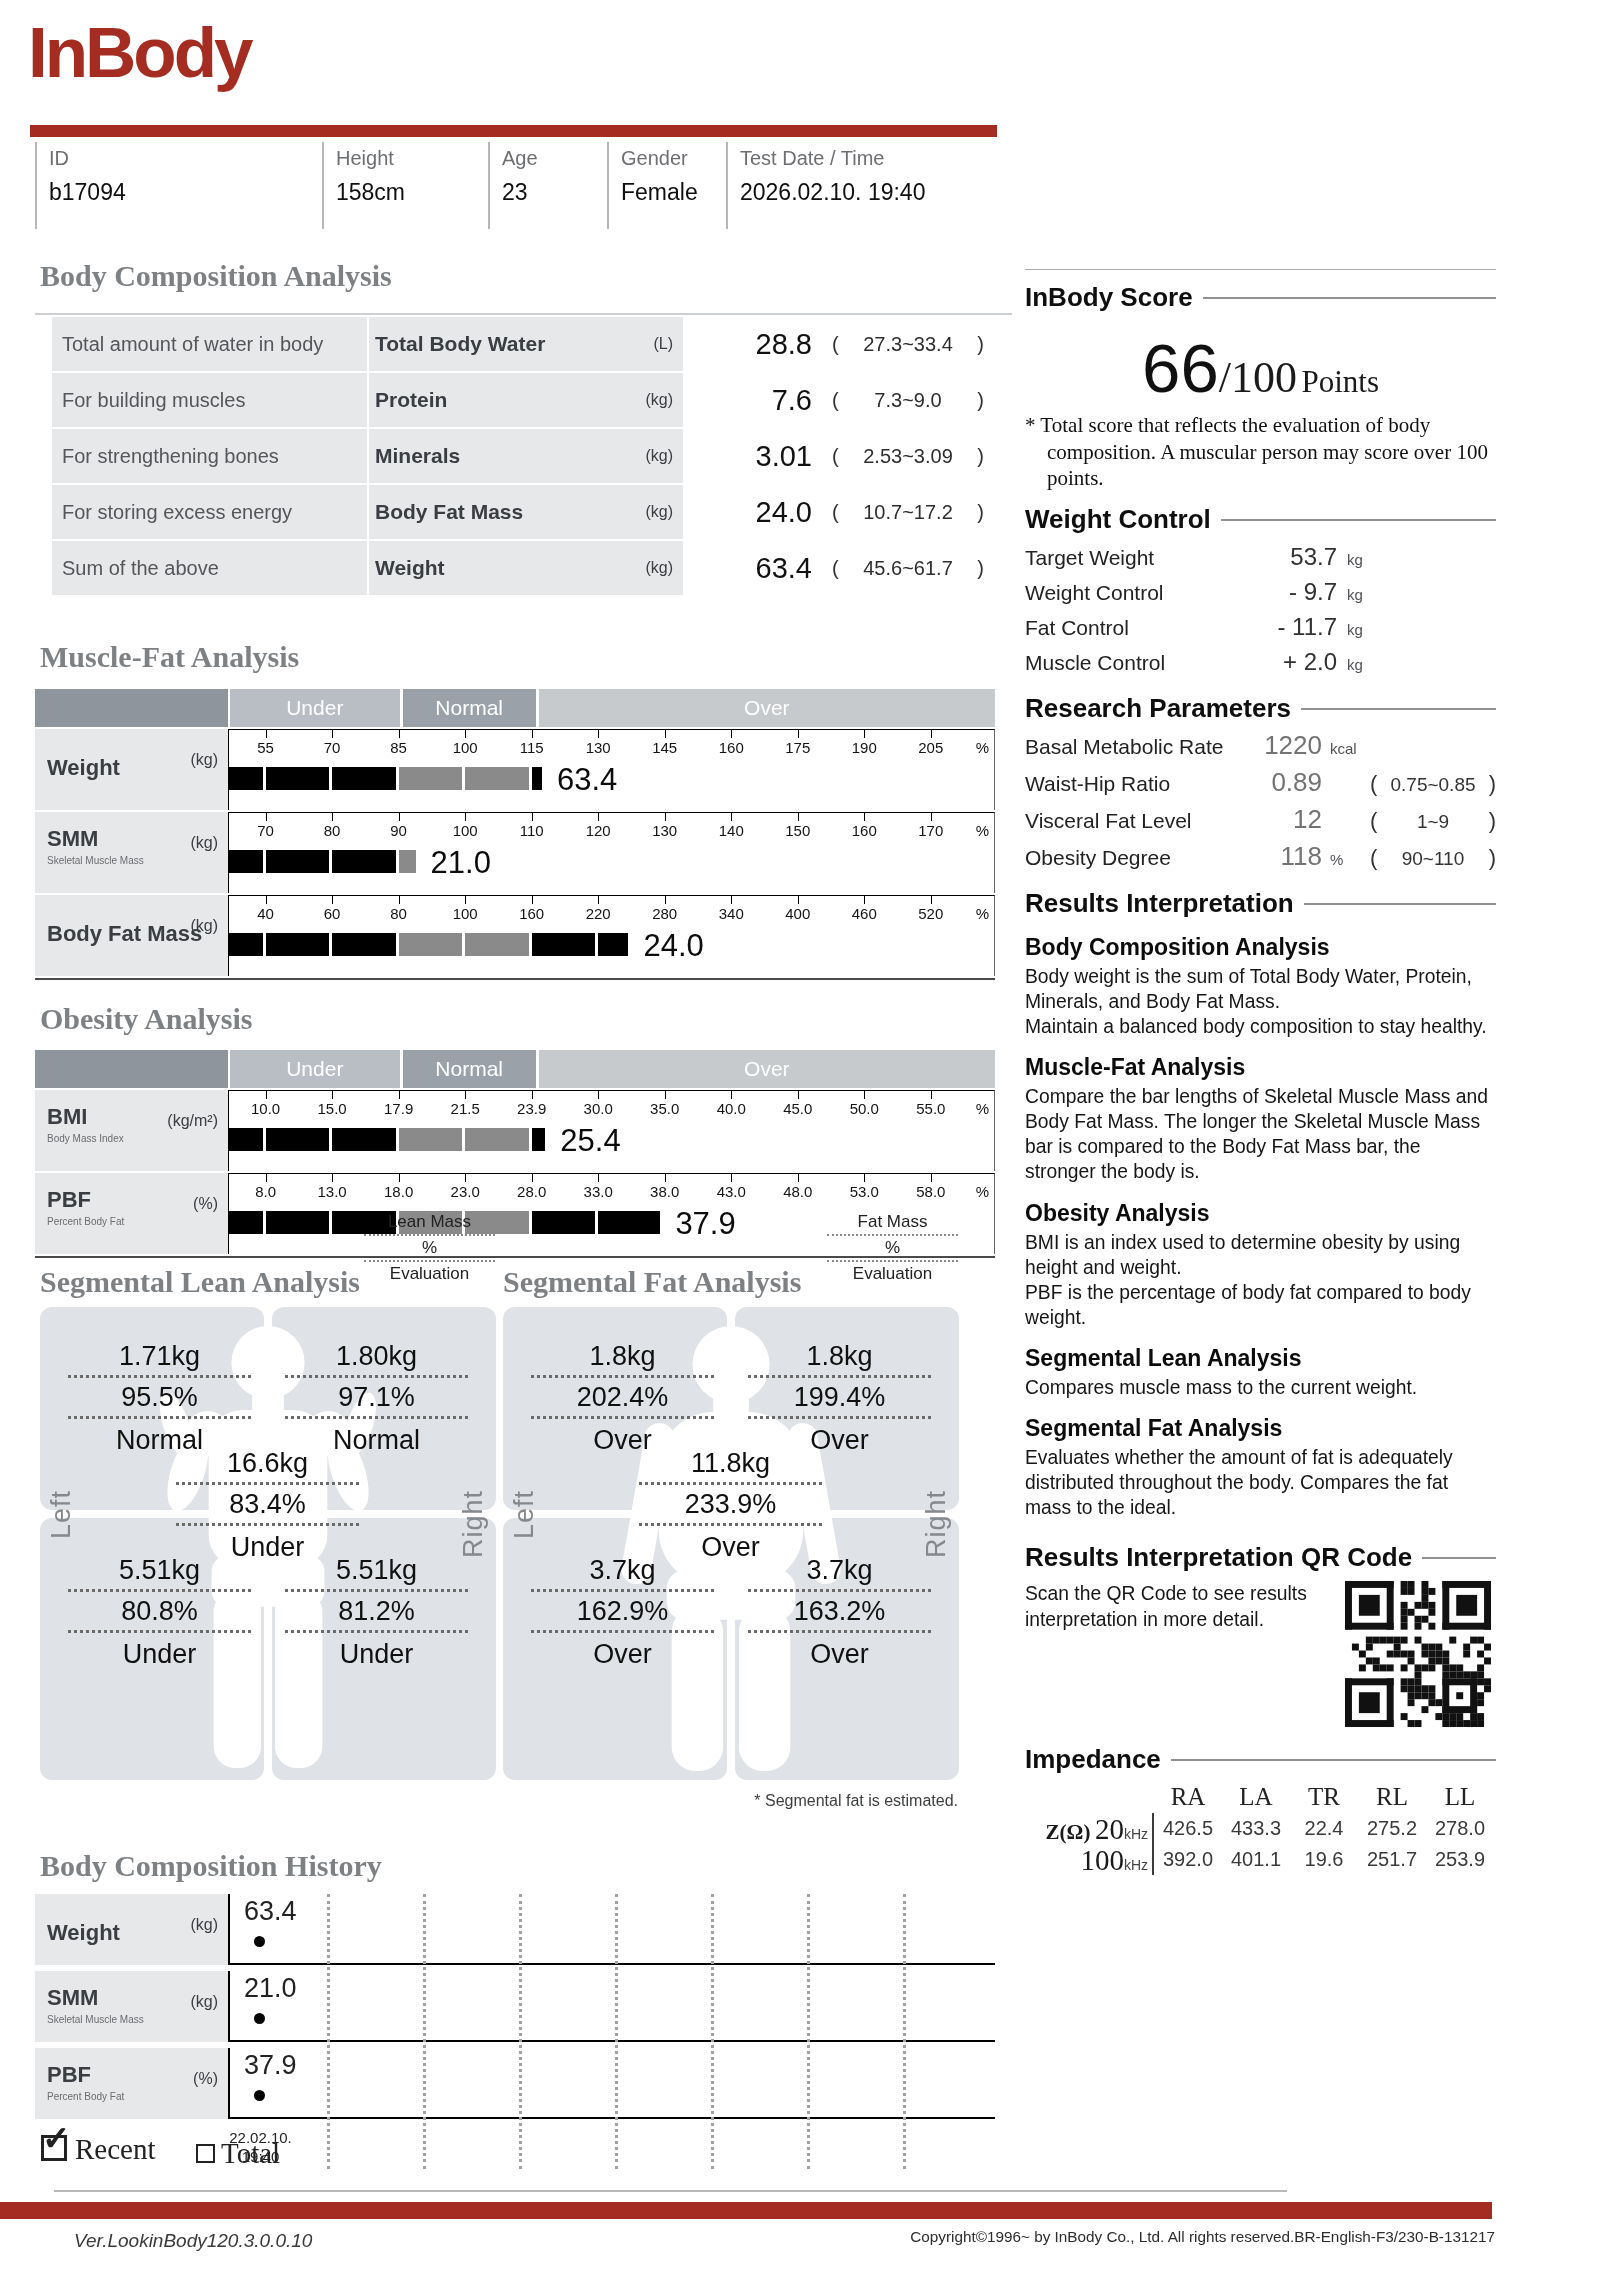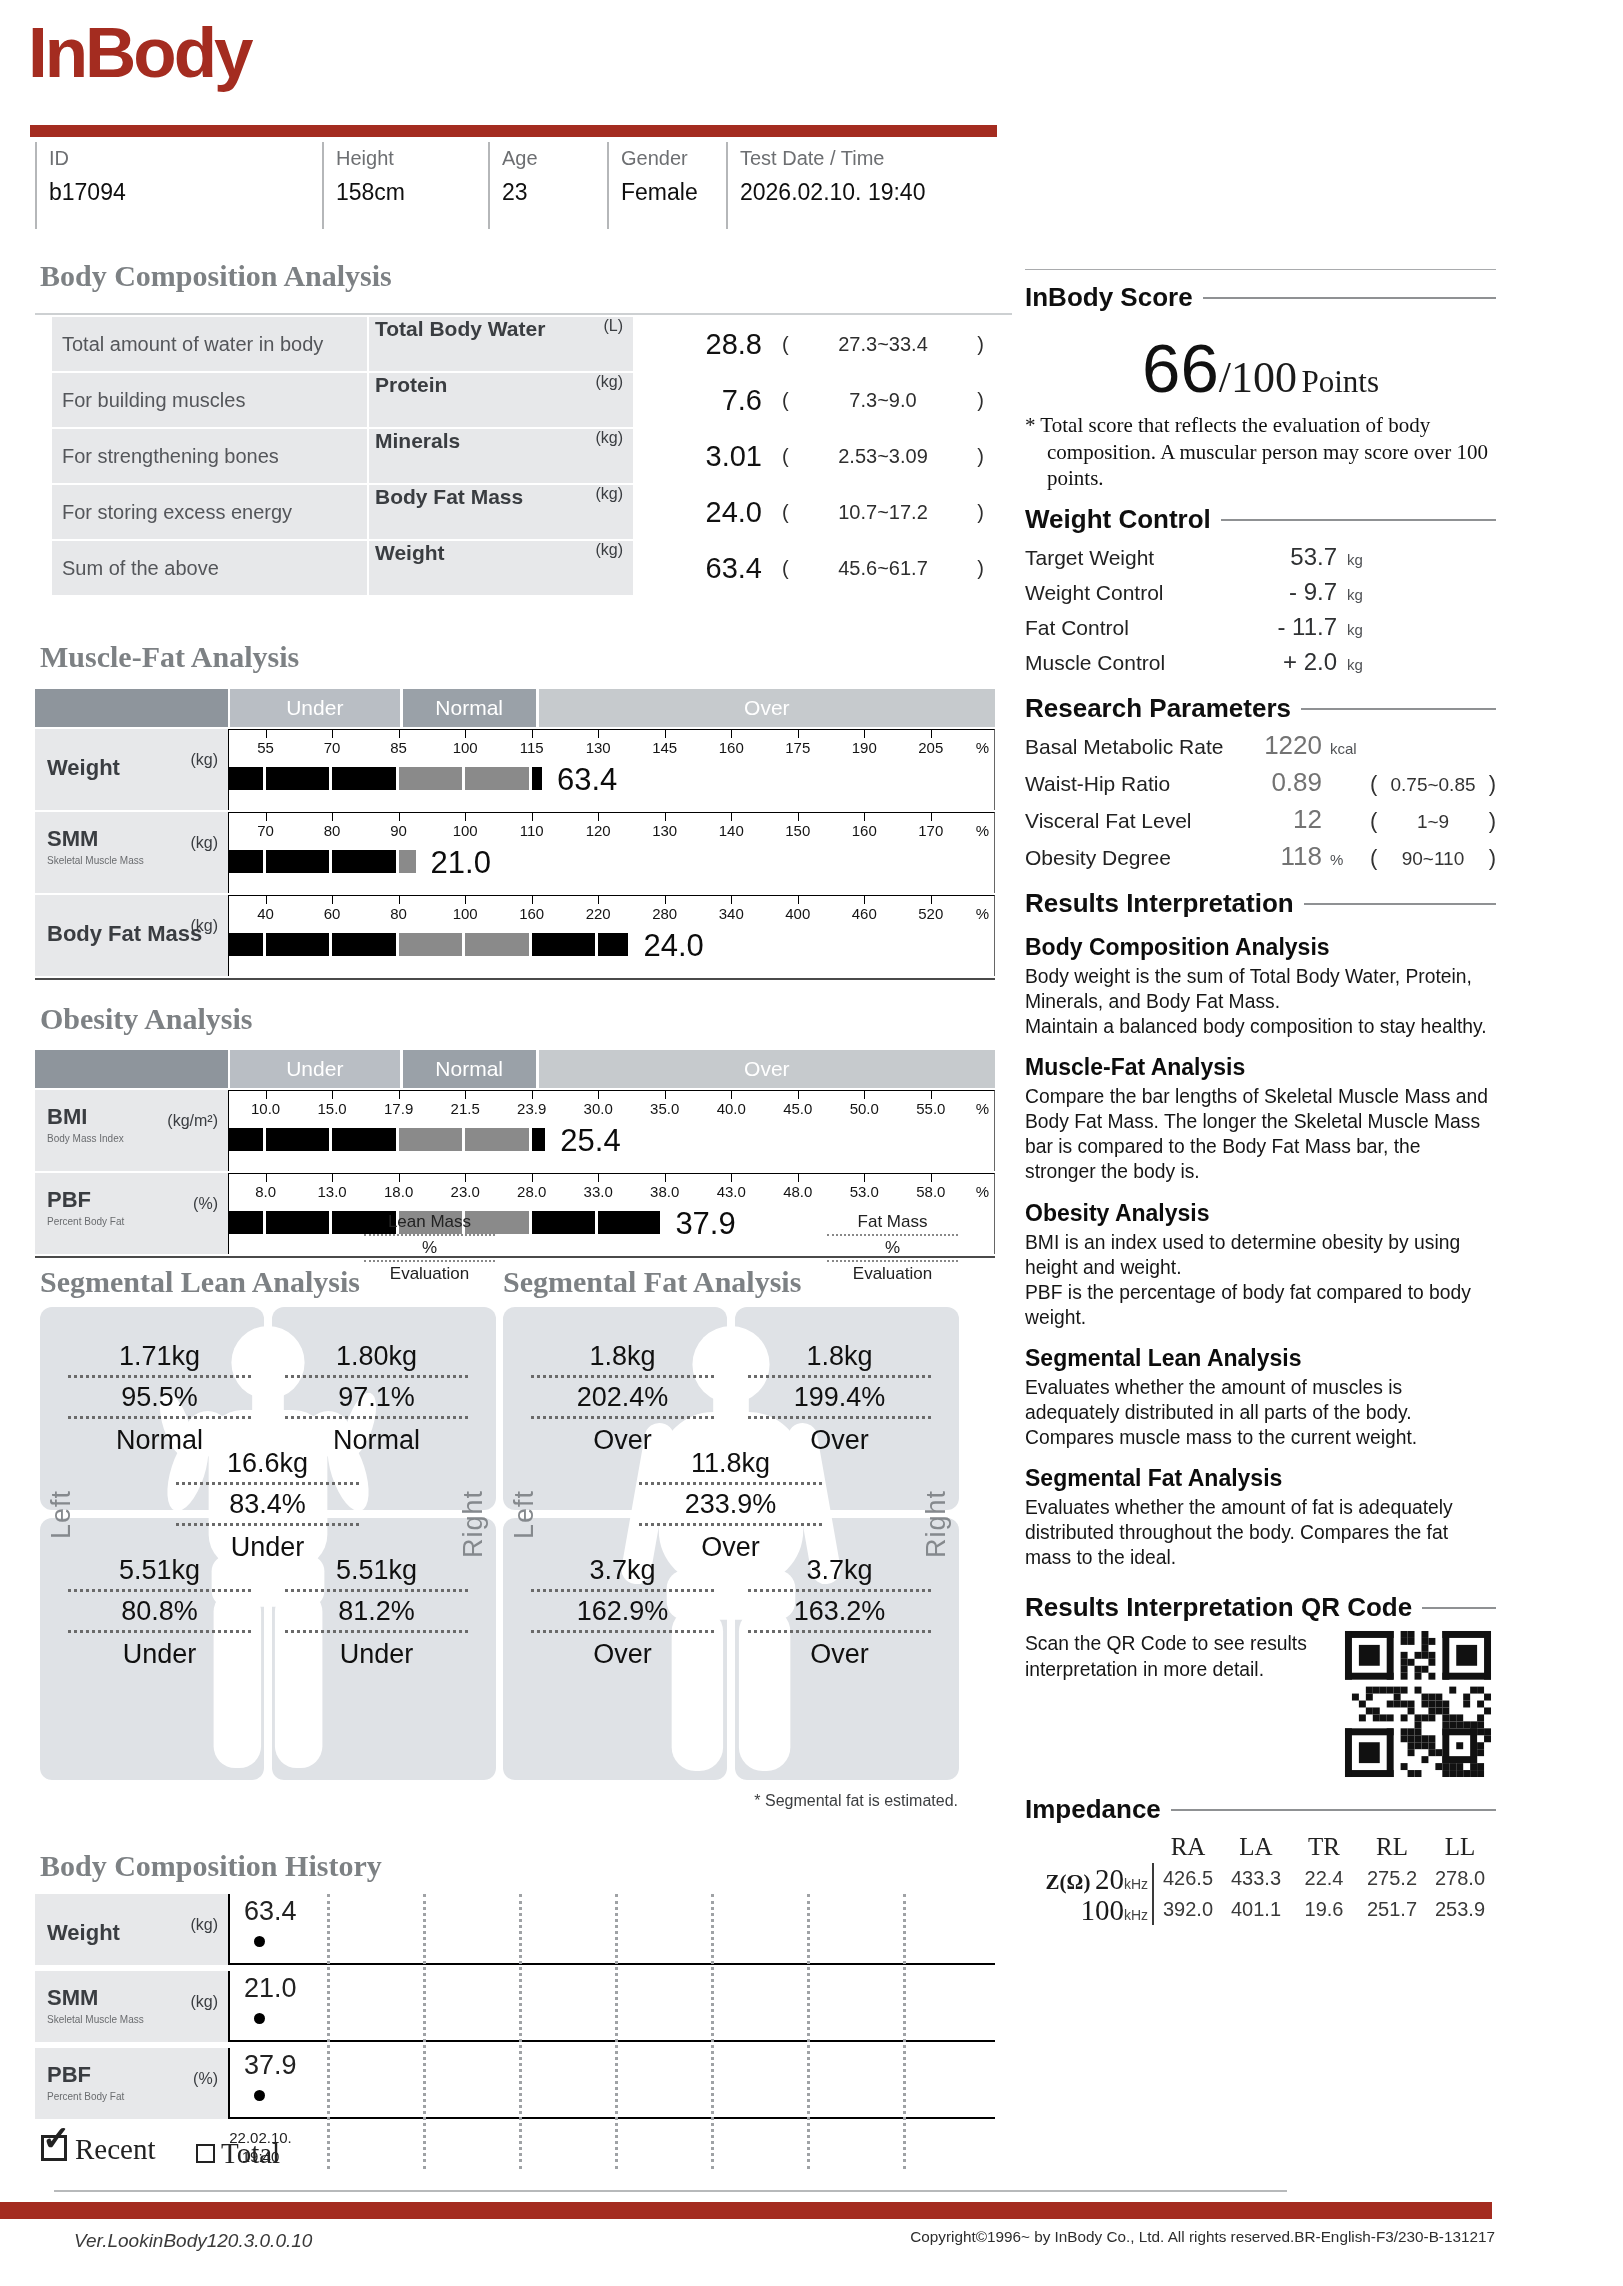--- a/index.html
+++ b/index.html
@@ -14,21 +14,21 @@
   .idlbl{display:block;font-size:20px;color:#6d6f72;margin-top:5px;}
   .idval{display:block;font-size:23px;color:#0f0f0f;margin-top:9px;}
 
   
   .stitle{position:absolute;font-family:"Liberation Serif",serif;font-weight:700;font-size:30px;color:#7d8184;white-space:nowrap;}
 
   
   .bcatable{position:absolute;left:35px;top:313px;width:960px;border-top:2px solid #cdd0d2;padding-top:2px;padding-left:17px;}
   .bcarow{display:flex;height:54px;margin-bottom:2px;}
   .bca-desc{width:315px;background:#e7e8ea;display:flex;align-items:center;padding-left:10px;box-sizing:border-box;font-size:20px;color:#54565a;}
-  .bca-name{width:264px;background:#e7e8ea;margin-left:2px;position:relative;display:flex;}
+  .bca-name{width:314px;background:#e7e8ea;margin-left:2px;position:relative;display:flex;align-items:center;}
   .bca-name .nm{font-size:21px;font-weight:700;color:#3a3d41;margin-left:6px;}
   .bca-name .un{position:absolute;right:10px;font-size:16px;color:#3a3d41;}
   .bca-val{flex:1;display:flex;align-items:center;background:#fff;}
   .bca-val .v{width:129px;text-align:right;font-size:29px;color:#111;}
   .bca-val .po{margin-left:20px;font-size:20px;color:#2e2e2e;}
   .bca-val .rg{flex:1;text-align:center;font-size:20px;color:#2e2e2e;}
   .bca-val .pc{margin-right:28px;font-size:20px;color:#2e2e2e;}
 
   
   .gtable{position:absolute;left:35px;width:960px;border-bottom:2px solid #4a4a4a;}
@@ -675,21 +675,20 @@
     <div class="interp" id="interp-blocks">
         <h3>Body Composition Analysis</h3>
         <p>Body weight is the sum of Total Body Water, Protein, Minerals, and Body Fat Mass.</p>
         <p>Maintain a balanced body composition to stay healthy.</p>
         <h3>Muscle-Fat Analysis</h3>
         <p>Compare the bar lengths of Skeletal Muscle Mass and Body Fat Mass. The longer the Skeletal Muscle Mass bar is compared to the Body Fat Mass bar, the stronger the body is.</p>
         <h3>Obesity Analysis</h3>
         <p>BMI is an index used to determine obesity by using height and weight.</p>
         <p>PBF is the percentage of body fat compared to body weight.</p>
         <h3>Segmental Lean Analysis</h3>
-        <p>Evaluates whether the amount of muscles is adequately distributed in all parts of the body.</p>
         <p>Compares muscle mass to the current weight.</p>
         <h3>Segmental Fat Analysis</h3>
         <p>Evaluates whether the amount of fat is adequately distributed throughout the body. Compares the fat mass to the ideal.</p>
       </div>
 
     <h2 class="rtitle" style="margin-top:22px">
         <span>Results Interpretation QR Code</span>
         <span class="rule"></span>
       </h2>
     <div class="qrrow">

